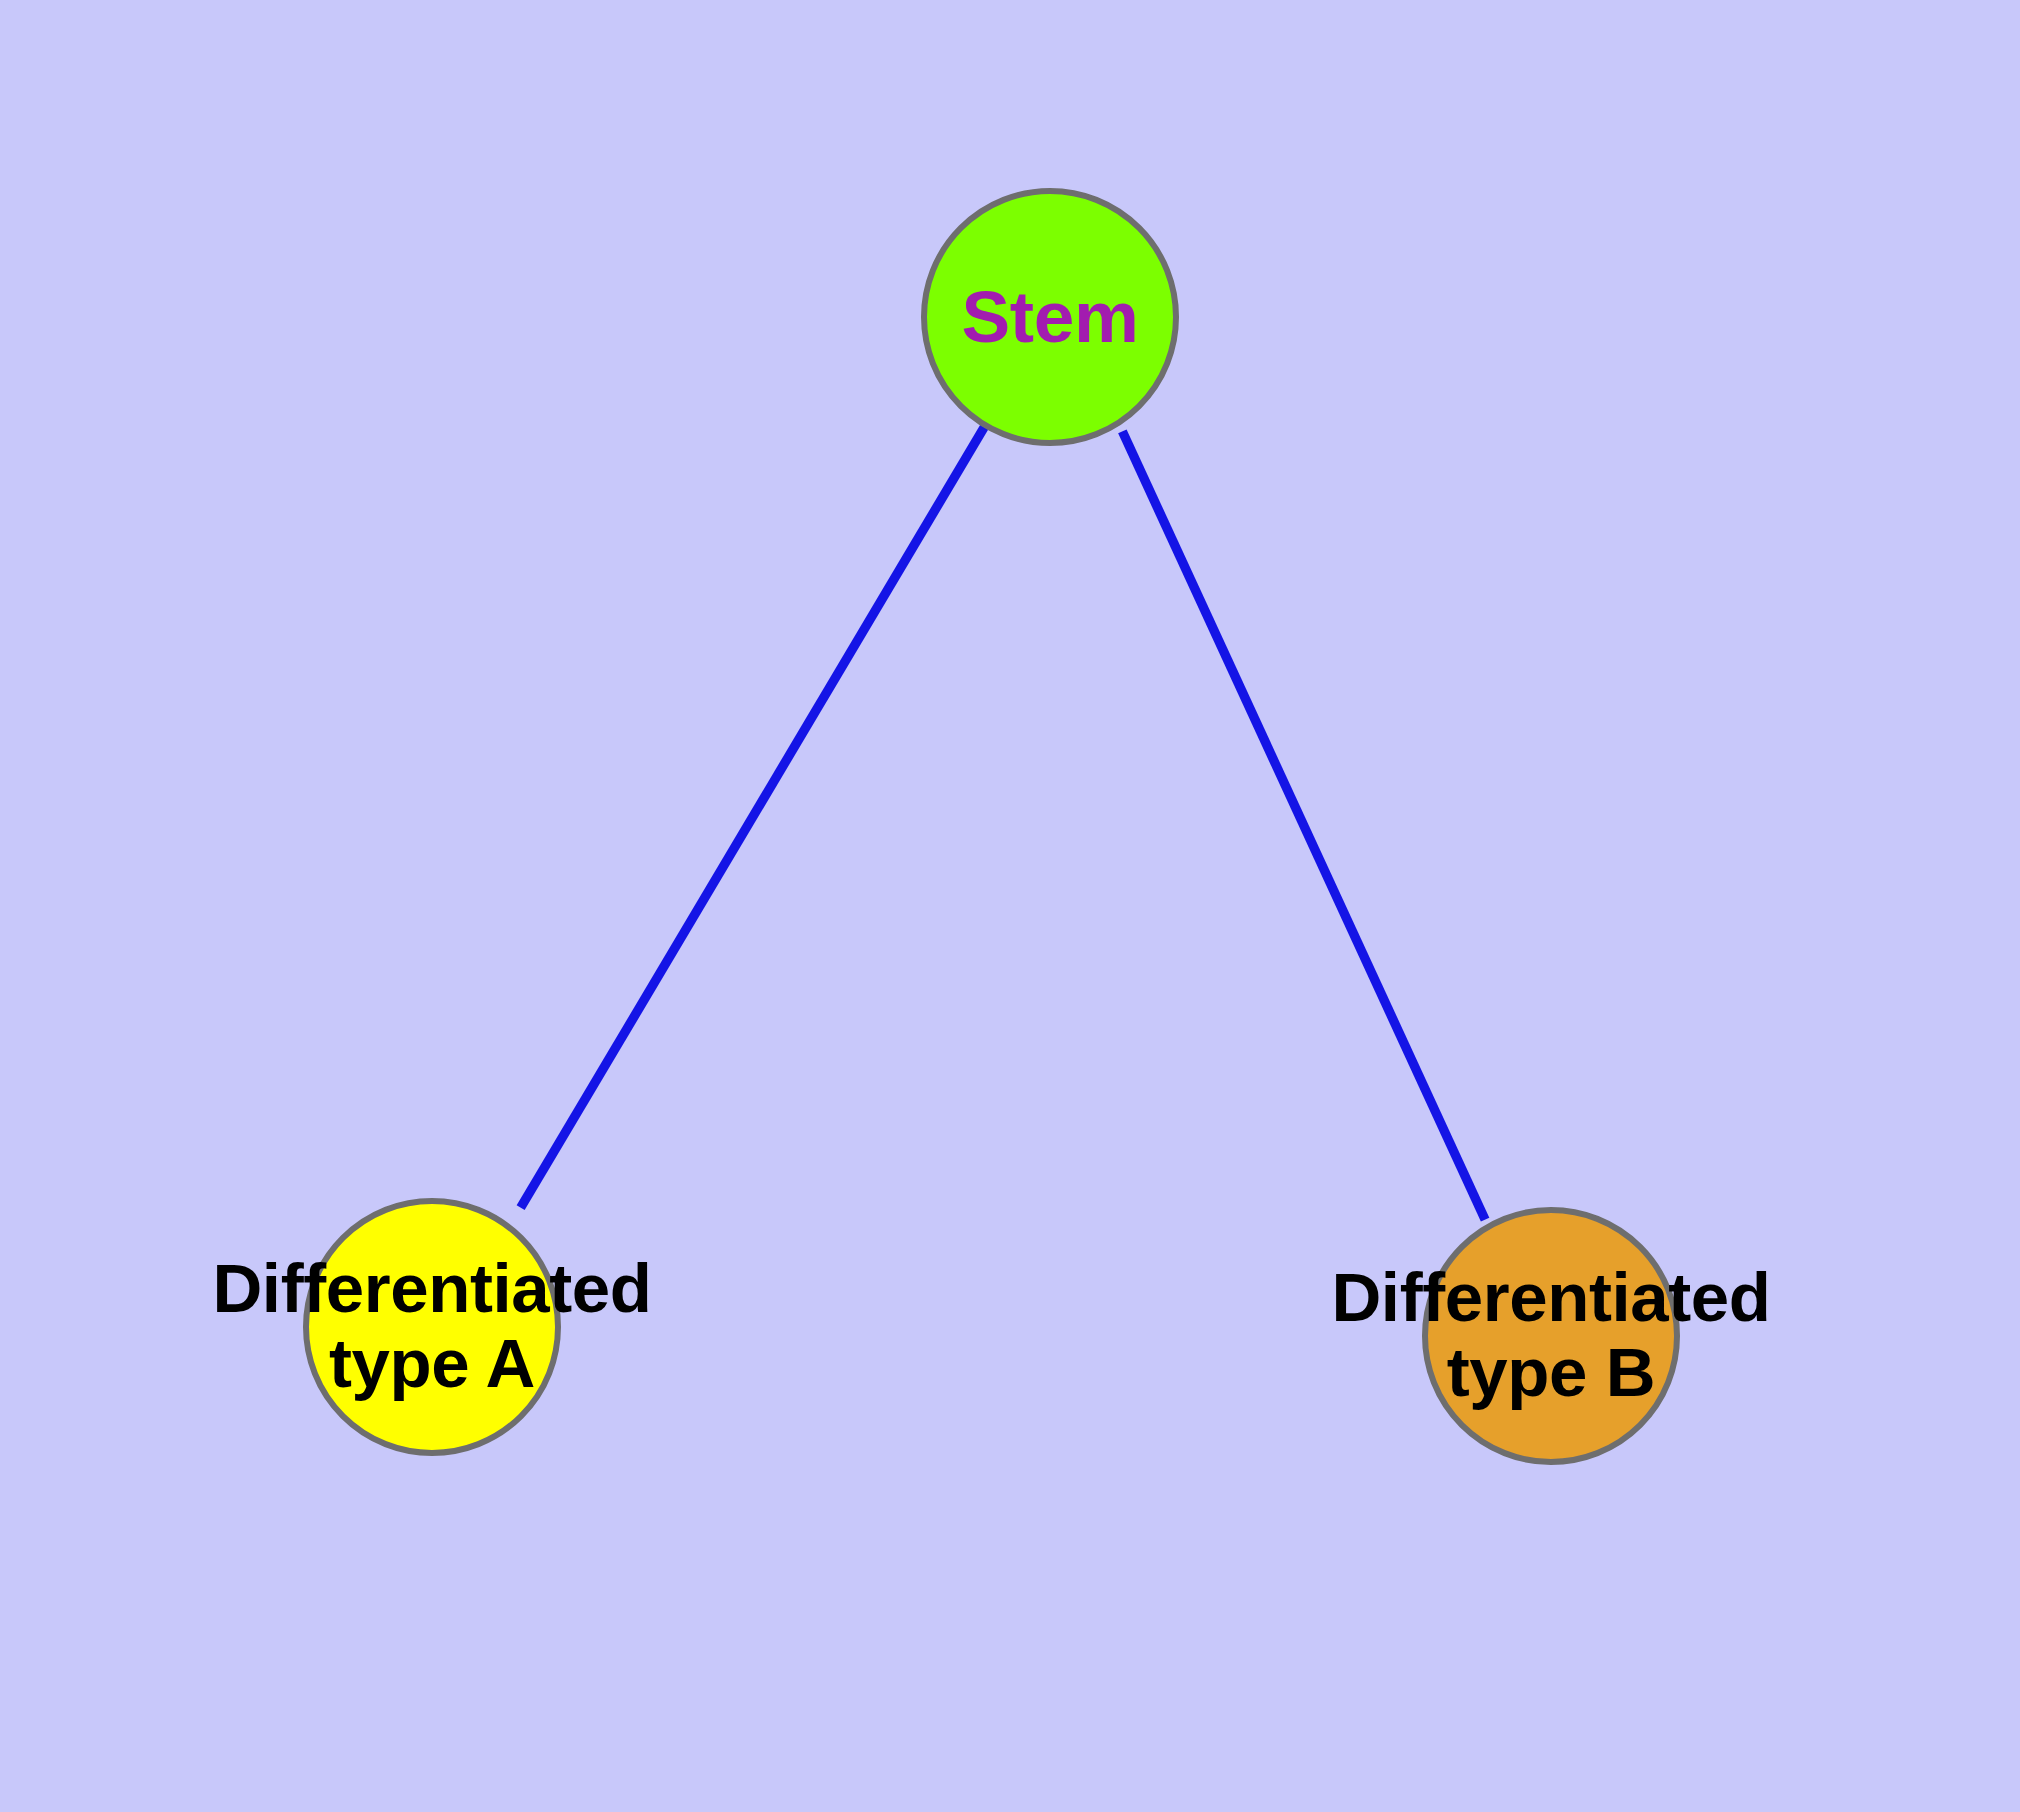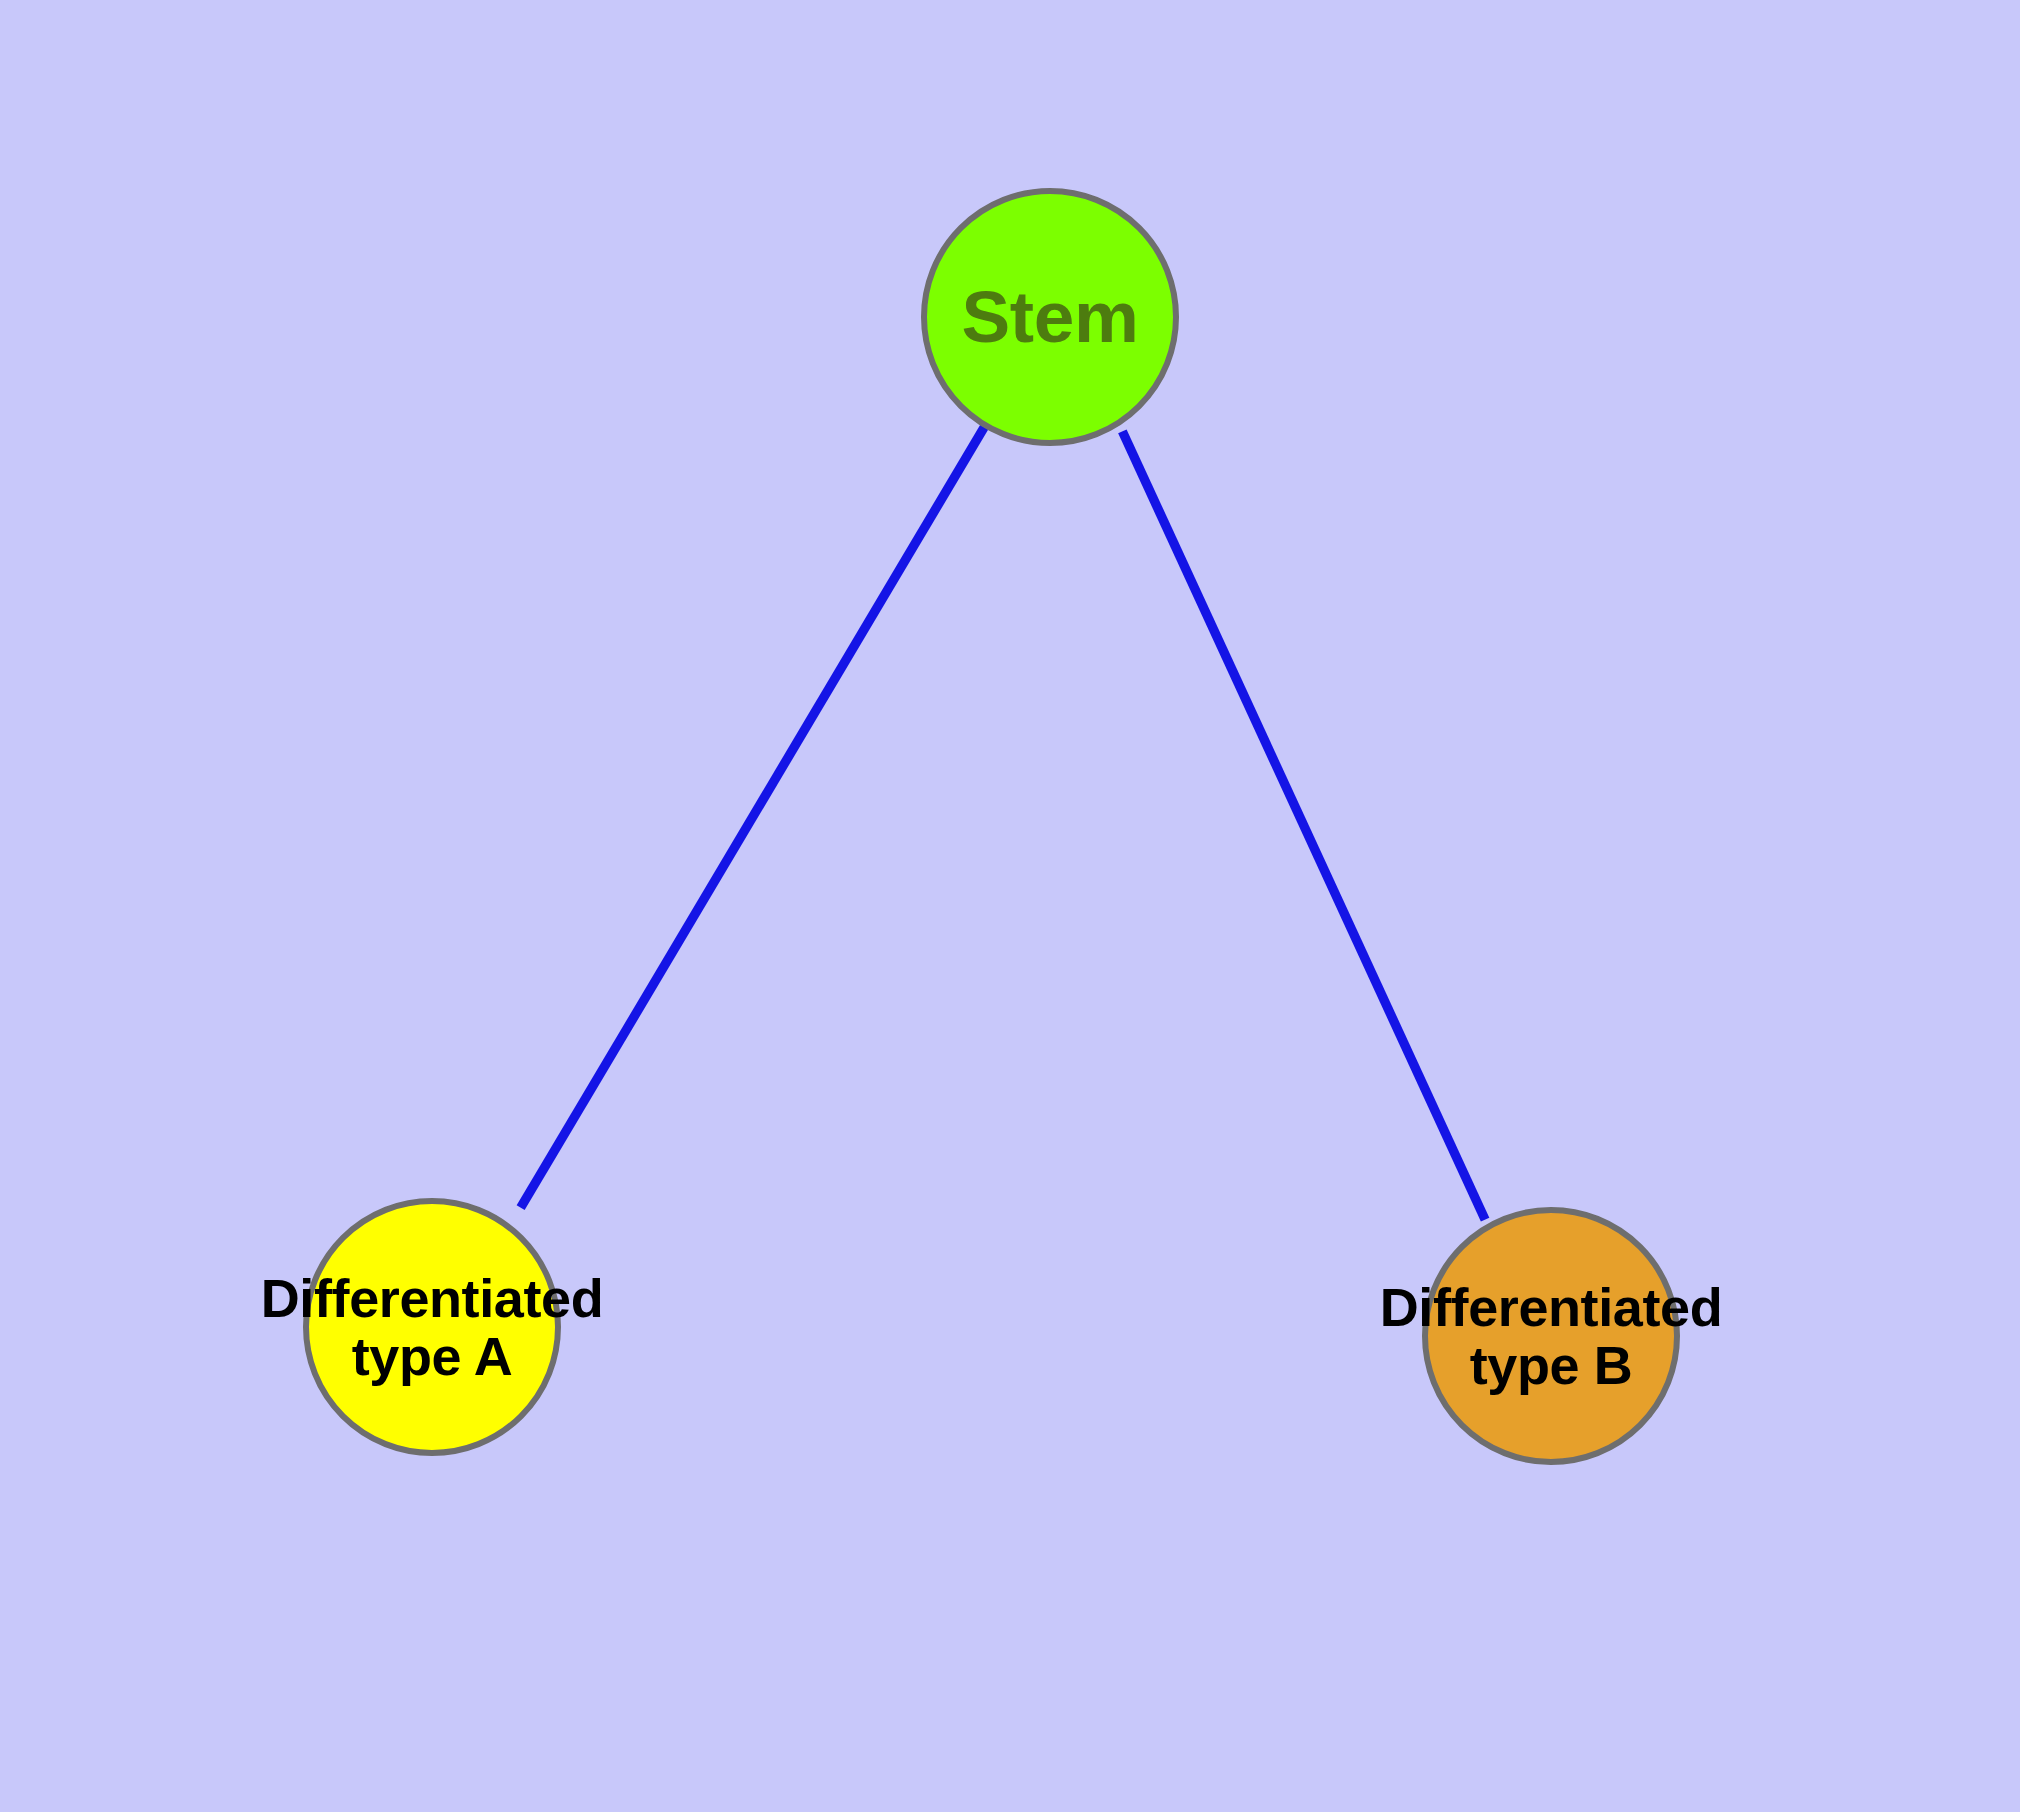--- a/index.html
+++ b/index.html
@@ -40,35 +40,35 @@
     text-align: center;
     color: #000000;
     font-weight: bold;
     line-height: 1.08;
     letter-spacing: -0.4px;
   }
   .label-root {
     font-size: 73px;
   }
   .label-leaf {
-    font-size: 54px;
+    font-size: 69px;
   }
 </style>
 </head>
 <body style="width: 2021px; height: 1812px;">
 
 <div id="graph-canvas" style="width: 2021px; height: 1812px; background: rgb(200, 200, 250);">
 
   <svg id="edge-layer" viewBox="0 0 2384 2138" width="2021" height="1812">
     <line x1="1161" y1="504" x2="614" y2="1425" stroke="#1414e6" stroke-width="11" stroke-linecap="butt"></line>
     <line x1="1324" y1="509" x2="1752" y2="1439" stroke="#1414e6" stroke-width="11" stroke-linecap="butt"></line>
   </svg>
 
   <div class="node" style="left: 921px; top: 188px; width: 258px; height: 258px; background: rgb(124, 255, 0); border: 6.8px solid rgb(110, 110, 110);">
-    <div class="node-label label-root" style="color: #4d7c0f;">Stem</div>
+    <div class="node-label label-root" style="color: #a21caf;">Stem</div>
   </div>
 
   <div class="node" style="left: 303px; top: 1198px; width: 258px; height: 258px; background: rgb(255, 255, 0); border: 6.8px solid rgb(110, 110, 110);">
     <div class="node-label label-leaf" style="color: rgb(0, 0, 0);">Differentiated
 type A</div>
   </div>
 
   <div class="node" style="left: 1422px; top: 1207px; width: 258px; height: 258px; background: rgb(230, 160, 43); border: 6.8px solid rgb(110, 110, 110);">
     <div class="node-label label-leaf" style="color: rgb(0, 0, 0);">Differentiated
 type B</div>

